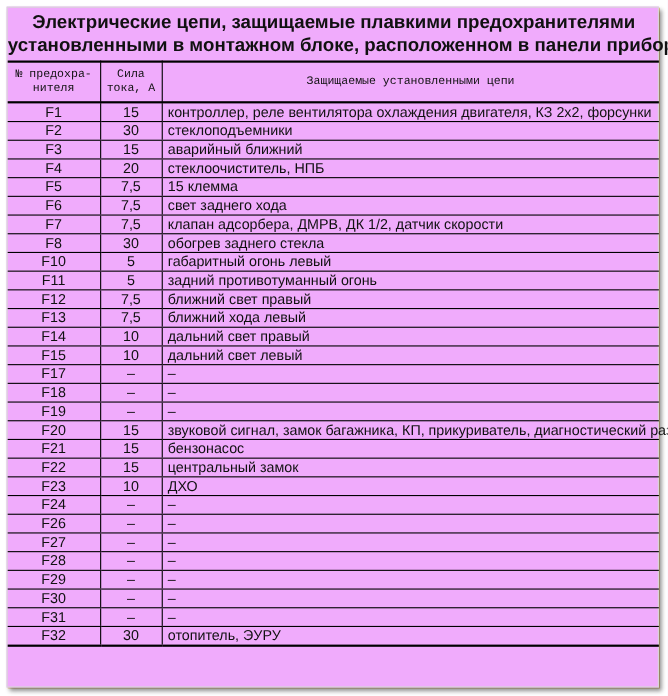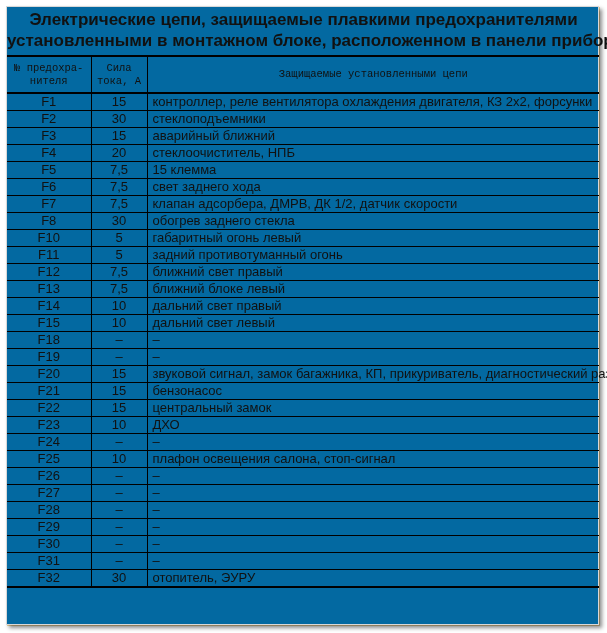--- a/index.html
+++ b/index.html
@@ -1,19 +1,19 @@
 <!DOCTYPE html>
 <html><head>
 <meta charset="utf-8">
 <style>
   html, body { margin:0; padding:0; background:#ffffff; }
   body { width:607px; height:633px; position:relative; overflow:hidden; font-family:"Liberation Sans", sans-serif; }
   .frame {
     position:absolute; left:6px; top:6px; width:593px; height:619px;
-    background:#0369a1; border:1px solid #d8d8d8; box-sizing:border-box;
+    background:#f0abfc; border:1px solid #d8d8d8; box-sizing:border-box;
     box-shadow: 3px 3px 4px rgba(0,0,0,0.45), 1px 1px 0 rgba(220,170,60,0.5);
   }
   .title {
     position:absolute; left:0; top:2px; width:593px; text-align:center;
     font-weight:bold; font-size:17px; line-height:21px; color:#111;
   }
   .title div { white-space:nowrap; }
   table {
     position:absolute; left:0; top:48px; width:592px;
     border-collapse:collapse; table-layout:fixed;
@@ -110,33 +110,38 @@
           <td class="desc">задний противотуманный огонь</td>
         </tr>
         <tr>
           <td class="num">F12</td>
           <td class="amp">7,5</td>
           <td class="desc">ближний свет правый</td>
         </tr>
         <tr>
           <td class="num">F13</td>
           <td class="amp">7,5</td>
-          <td class="desc">ближний блоке левый</td>
+          <td class="desc">ближний хода левый</td>
         </tr>
         <tr>
           <td class="num">F14</td>
           <td class="amp">10</td>
           <td class="desc">дальний свет правый</td>
         </tr>
         <tr>
           <td class="num">F15</td>
           <td class="amp">10</td>
           <td class="desc">дальний свет левый</td>
         </tr>
         <tr>
+          <td class="num">F17</td>
+          <td class="amp">–</td>
+          <td class="desc">–</td>
+        </tr>
+        <tr>
           <td class="num">F18</td>
           <td class="amp">–</td>
           <td class="desc">–</td>
         </tr>
         <tr>
           <td class="num">F19</td>
           <td class="amp">–</td>
           <td class="desc">–</td>
         </tr>
         <tr>
@@ -156,25 +161,20 @@
         </tr>
         <tr>
           <td class="num">F23</td>
           <td class="amp">10</td>
           <td class="desc">ДХО</td>
         </tr>
         <tr>
           <td class="num">F24</td>
           <td class="amp">–</td>
           <td class="desc">–</td>
-        </tr>
-        <tr>
-          <td class="num">F25</td>
-          <td class="amp">10</td>
-          <td class="desc">плафон освещения салона, стоп-сигнал</td>
         </tr>
         <tr>
           <td class="num">F26</td>
           <td class="amp">–</td>
           <td class="desc">–</td>
         </tr>
         <tr>
           <td class="num">F27</td>
           <td class="amp">–</td>
           <td class="desc">–</td>

